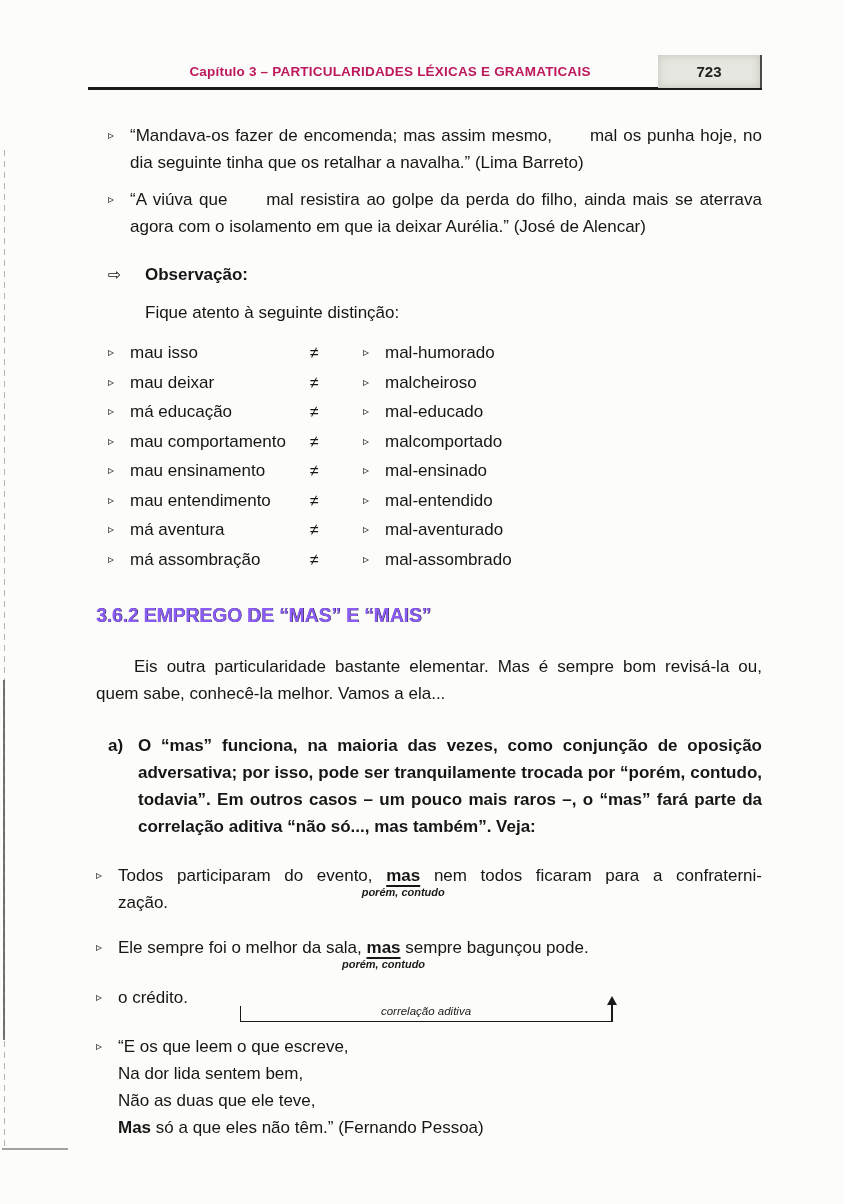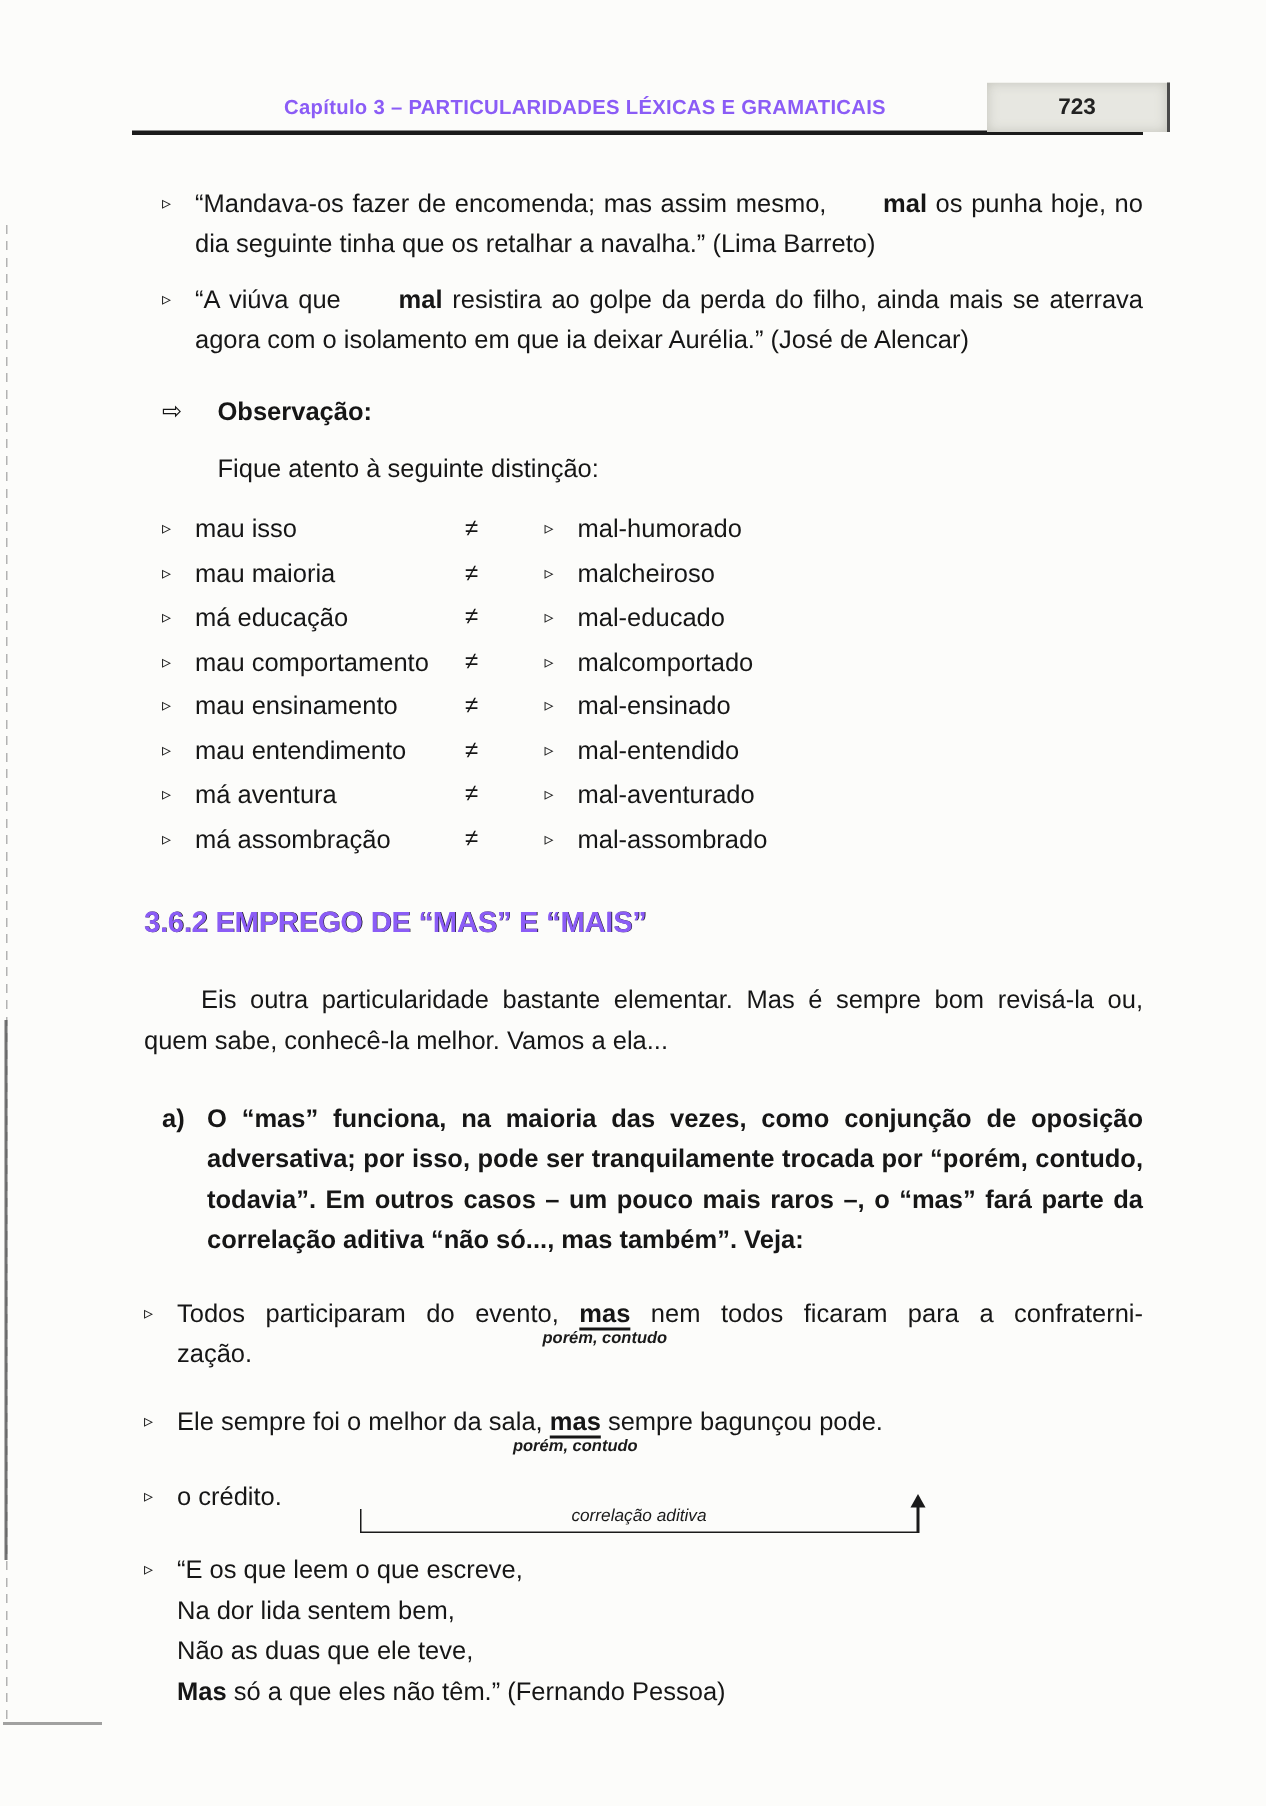--- a/index.html
+++ b/index.html
@@ -24,44 +24,44 @@
     background:#5a5a5a; opacity:.85;
   }
   .bind-foot {
     position:absolute; left:2px; top:1148px; width:66px; height:2px;
     background:#8a8a8a; opacity:.8;
   }
   
   .header-title {
     position:absolute; left:150px; top:62px; width:480px;
     text-align:center; font-size:13.5px; font-weight:bold;
-    letter-spacing:.2px; line-height:20px; color:#8b5cf6;
+    letter-spacing:.2px; line-height:20px; color:#be185d;
   }
   .header-rule {
     position:absolute; left:88px; top:87px; width:674px; height:2.5px;
     background:#1b1b1b;
   }
   .page-box {
-    position:absolute; left:658px; top:55px; width:122px; height:33px;
+    position:absolute; left:658px; top:55px; width:104px; height:33px;
     background:#e7e7e1;
     border-right:2px solid #4a4a4a;
     box-shadow:inset 0 0 8px rgba(150,150,140,.45);
     display:flex; align-items:center; justify-content:center;
   }
   .page-box span { font-size:15px; font-weight:bold; color:#222; }
   
   .content { position:absolute; left:96px; top:122px; width:666px; }
   .bullet-para { display:flex; padding-left:12px; }
   .bullet {
     width:22px; flex-shrink:0; font-size:12px; line-height:27px;
     color:#1d1d1d;
   }
   .bullet-para p { flex:1; text-align:justify; }
   .mt10 { margin-top:10px; }
-  b.inline { font-weight:bold;margin-left:32px; }
+  b.inline { font-weight:normal;margin-left:32px; }
   
   .obs-row { display:flex; padding-left:12px; margin-top:21px; }
   .obs-icon { width:37px; flex-shrink:0; font-size:16px; line-height:27px; }
   .obs-title { font-weight:bold; }
   .obs-intro { padding-left:49px; margin-top:11px; }
   
   .dist-list { margin-top:12px; padding-left:12px; }
   .dist-row {
     display:grid; grid-template-columns:22px 180px 53px 22px 1fr;
     line-height:29.5px;
@@ -158,21 +158,21 @@
     <div class="dist-list">
       <div class="dist-row">
         <span class="bullet">▹</span>
         <span>mau isso</span>
         <span class="neq">≠</span>
         <span class="bullet">▹</span>
         <span>mal-humorado</span>
       </div>
       <div class="dist-row">
         <span class="bullet">▹</span>
-        <span>mau maioria</span>
+        <span>mau deixar</span>
         <span class="neq">≠</span>
         <span class="bullet">▹</span>
         <span>malcheiroso</span>
       </div>
       <div class="dist-row">
         <span class="bullet">▹</span>
         <span>má educação</span>
         <span class="neq">≠</span>
         <span class="bullet">▹</span>
         <span>mal-educado</span>

